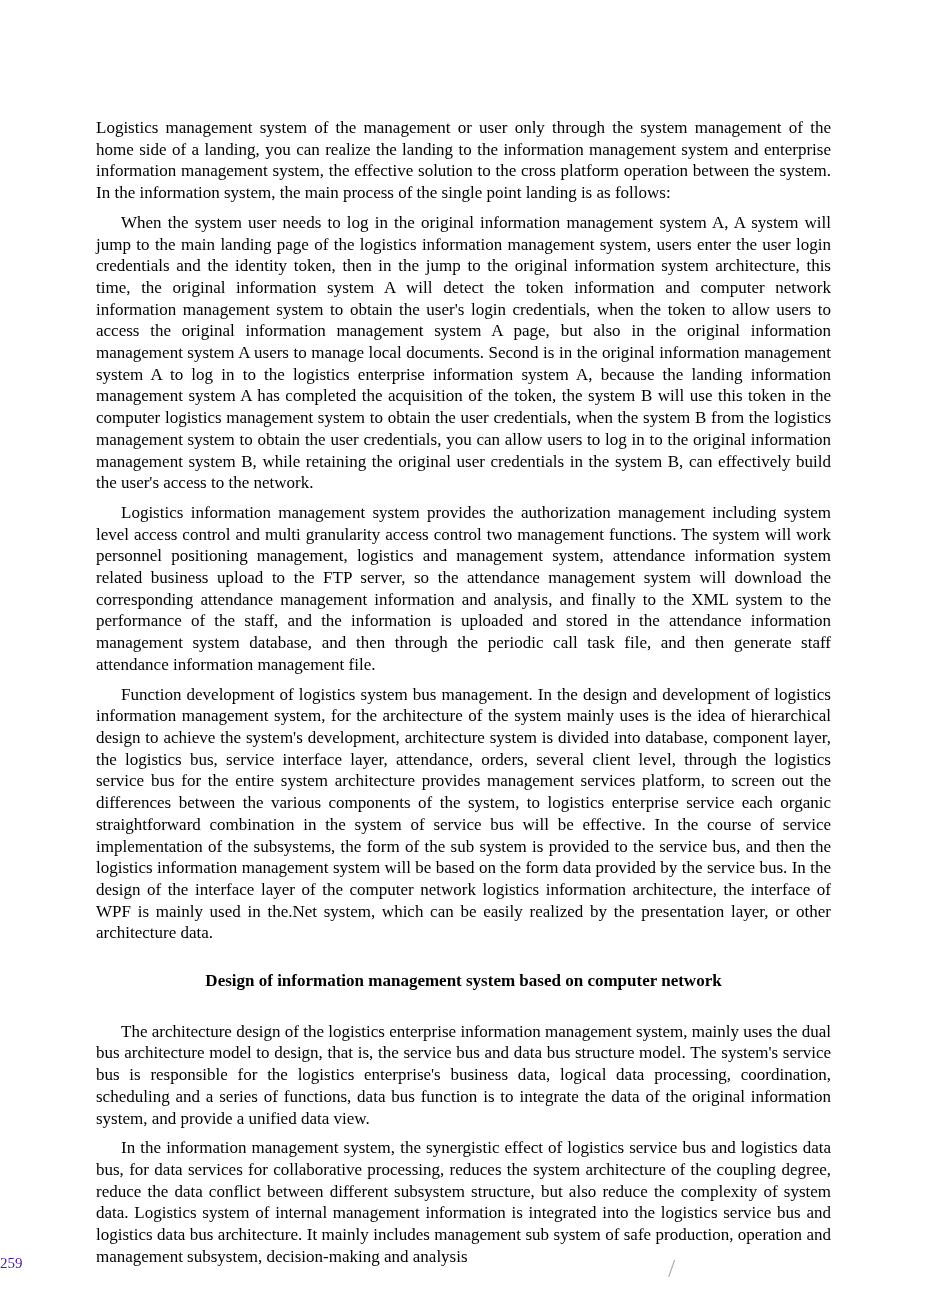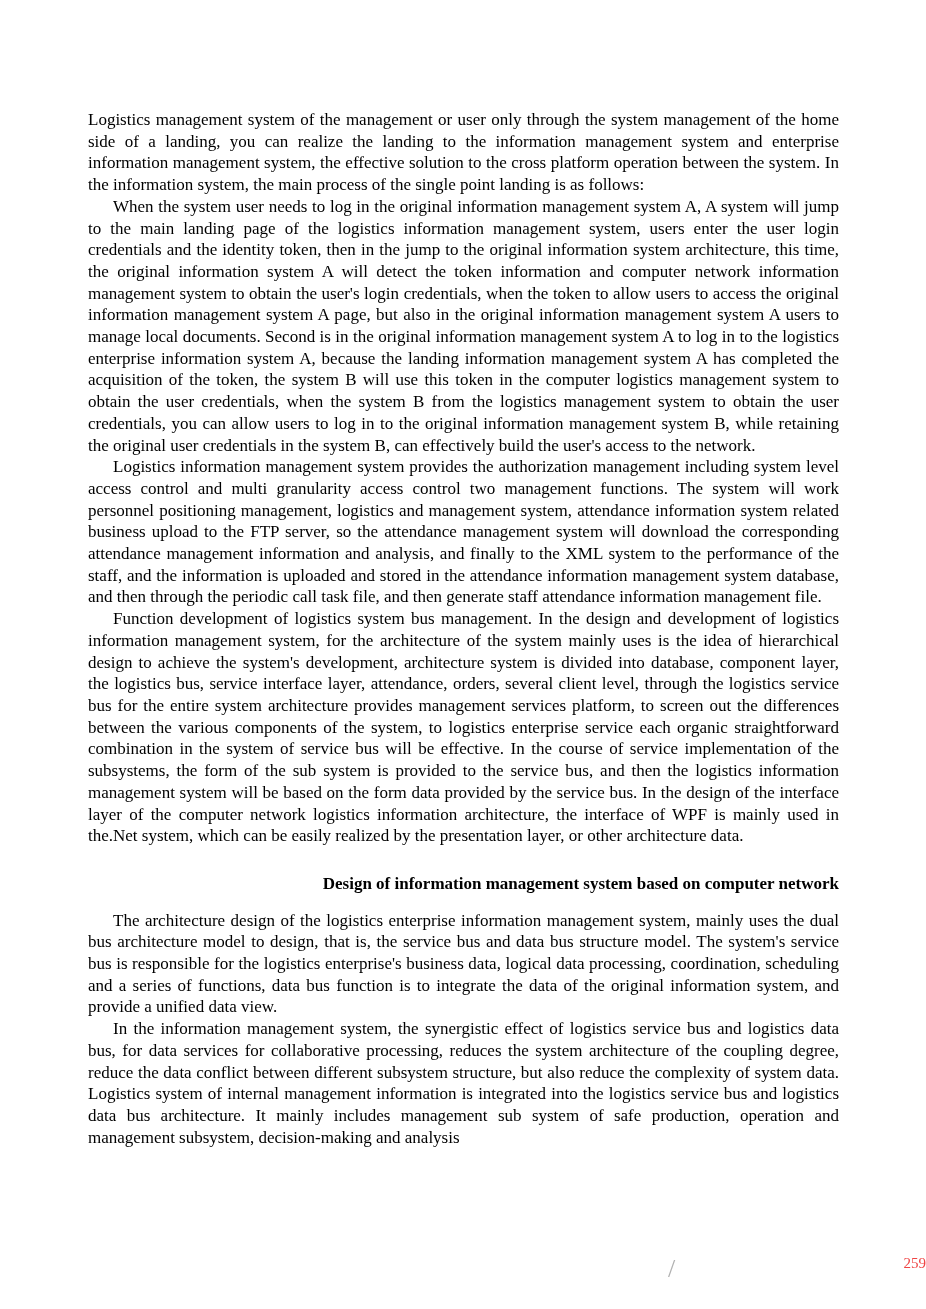--- a/index.html
+++ b/index.html
@@ -19,50 +19,50 @@
   .content {
     position: absolute;
     left: 88px;
     top: 109px;
     width: 751px;
     font-size: 17px;
     line-height: 21.7px;
     text-align: justify;
   }
   .para {
-    margin: 0;
+    margin: 8px;
     padding: 0;
   }
   .indent {
     text-indent: 25px;
   }
   .no-indent {
     text-indent: 0;
   }
   .para-lead-bold {
     font-weight: normal;
   }
   .section-heading {
     font-size: 17px;
     line-height: 21.7px;
     font-weight: bold;
-    text-align: right;
+    text-align: center;
     text-indent: 0;
-    margin: 26px 0 15px 0;
+    margin: 26px 0 29px 0;
     padding: 0;
   }
   .page-number {
     position: absolute;
     top: 1254px;
     left: 0;
     width: 100%;
-    text-align: right;
+    text-align: left;
     font-size: 15px;
     line-height: 18px;
-    color: #ef4444;
+    color: #4c1d95;
   }
   .slash-mark {
     position: absolute;
     left: 668px;
     top: 1255px;
     font-size: 26px;
     line-height: 28px;
     color: #b0b0b0;
   }
 </style>

